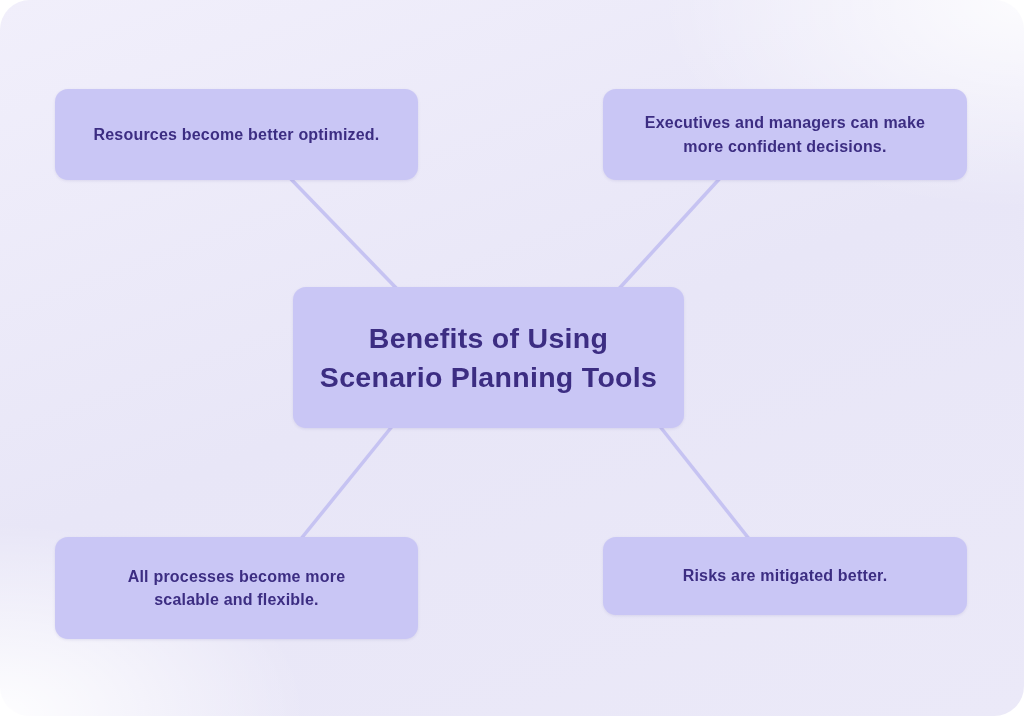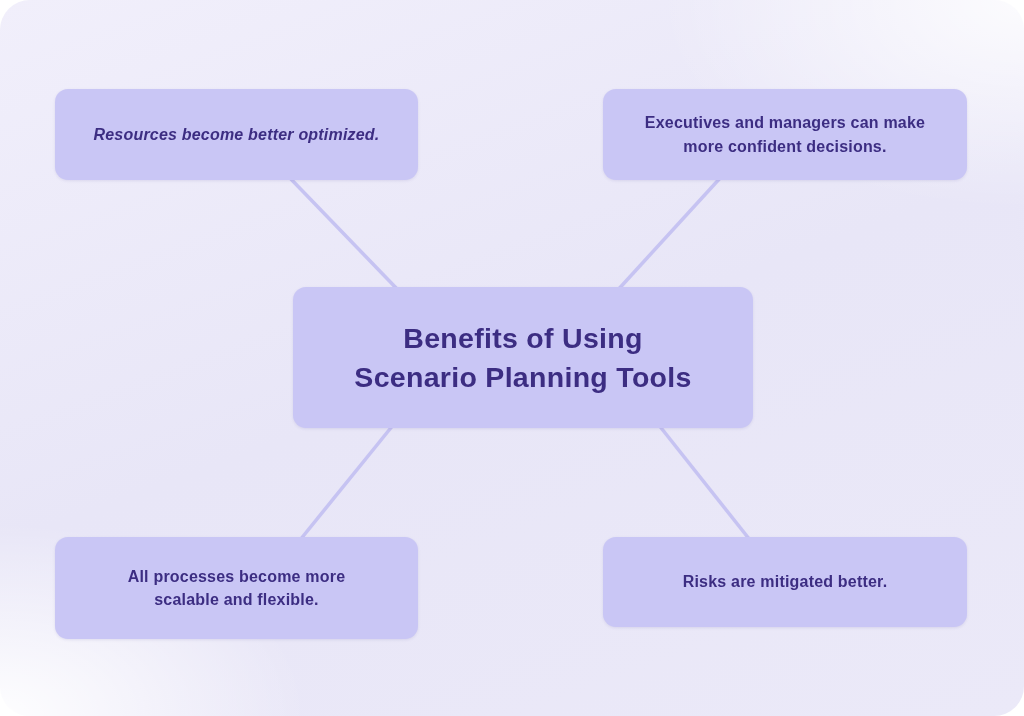--- a/index.html
+++ b/index.html
@@ -49,25 +49,25 @@
   }
   .node--leaf .node-label {
     font-size: 16px;
     line-height: 1.45;
   }
   .node--center .node-label {
     font-size: 28.5px;
     line-height: 1.36;
     letter-spacing: 0.3px;
   }
-  .node--top-left    { left: 55px;  top: 89px;  width: 363px; height: 91px; font-style: italic;  }
+  .node--top-left    { left: 55px;  top: 89px;  width: 363px; height: 91px;  }
   .node--top-right   { left: 603px; top: 89px;  width: 364px; height: 91px;  }
-  .node--center      { left: 293px; top: 287px; width: 460px; height: 141px; }
+  .node--center      { left: 293px; top: 287px; width: 391px; height: 141px; }
   .node--bottom-left { left: 55px;  top: 537px; width: 363px; height: 102px;  }
-  .node--bottom-right{ left: 603px; top: 537px; width: 364px; height: 90px; justify-content: center;  }
+  .node--bottom-right{ left: 603px; top: 537px; width: 364px; height: 78px; justify-content: center;  }
 </style>
 </head>
 <body>
 
 <div class="canvas">
 
   <svg class="connectors" viewBox="0 0 1024 716" xmlns="http://www.w3.org/2000/svg">
     <line x1="288" y1="176" x2="400" y2="292"></line>
     <line x1="722" y1="176" x2="616" y2="292"></line>
     <line x1="394" y1="424" x2="300" y2="540"></line>

